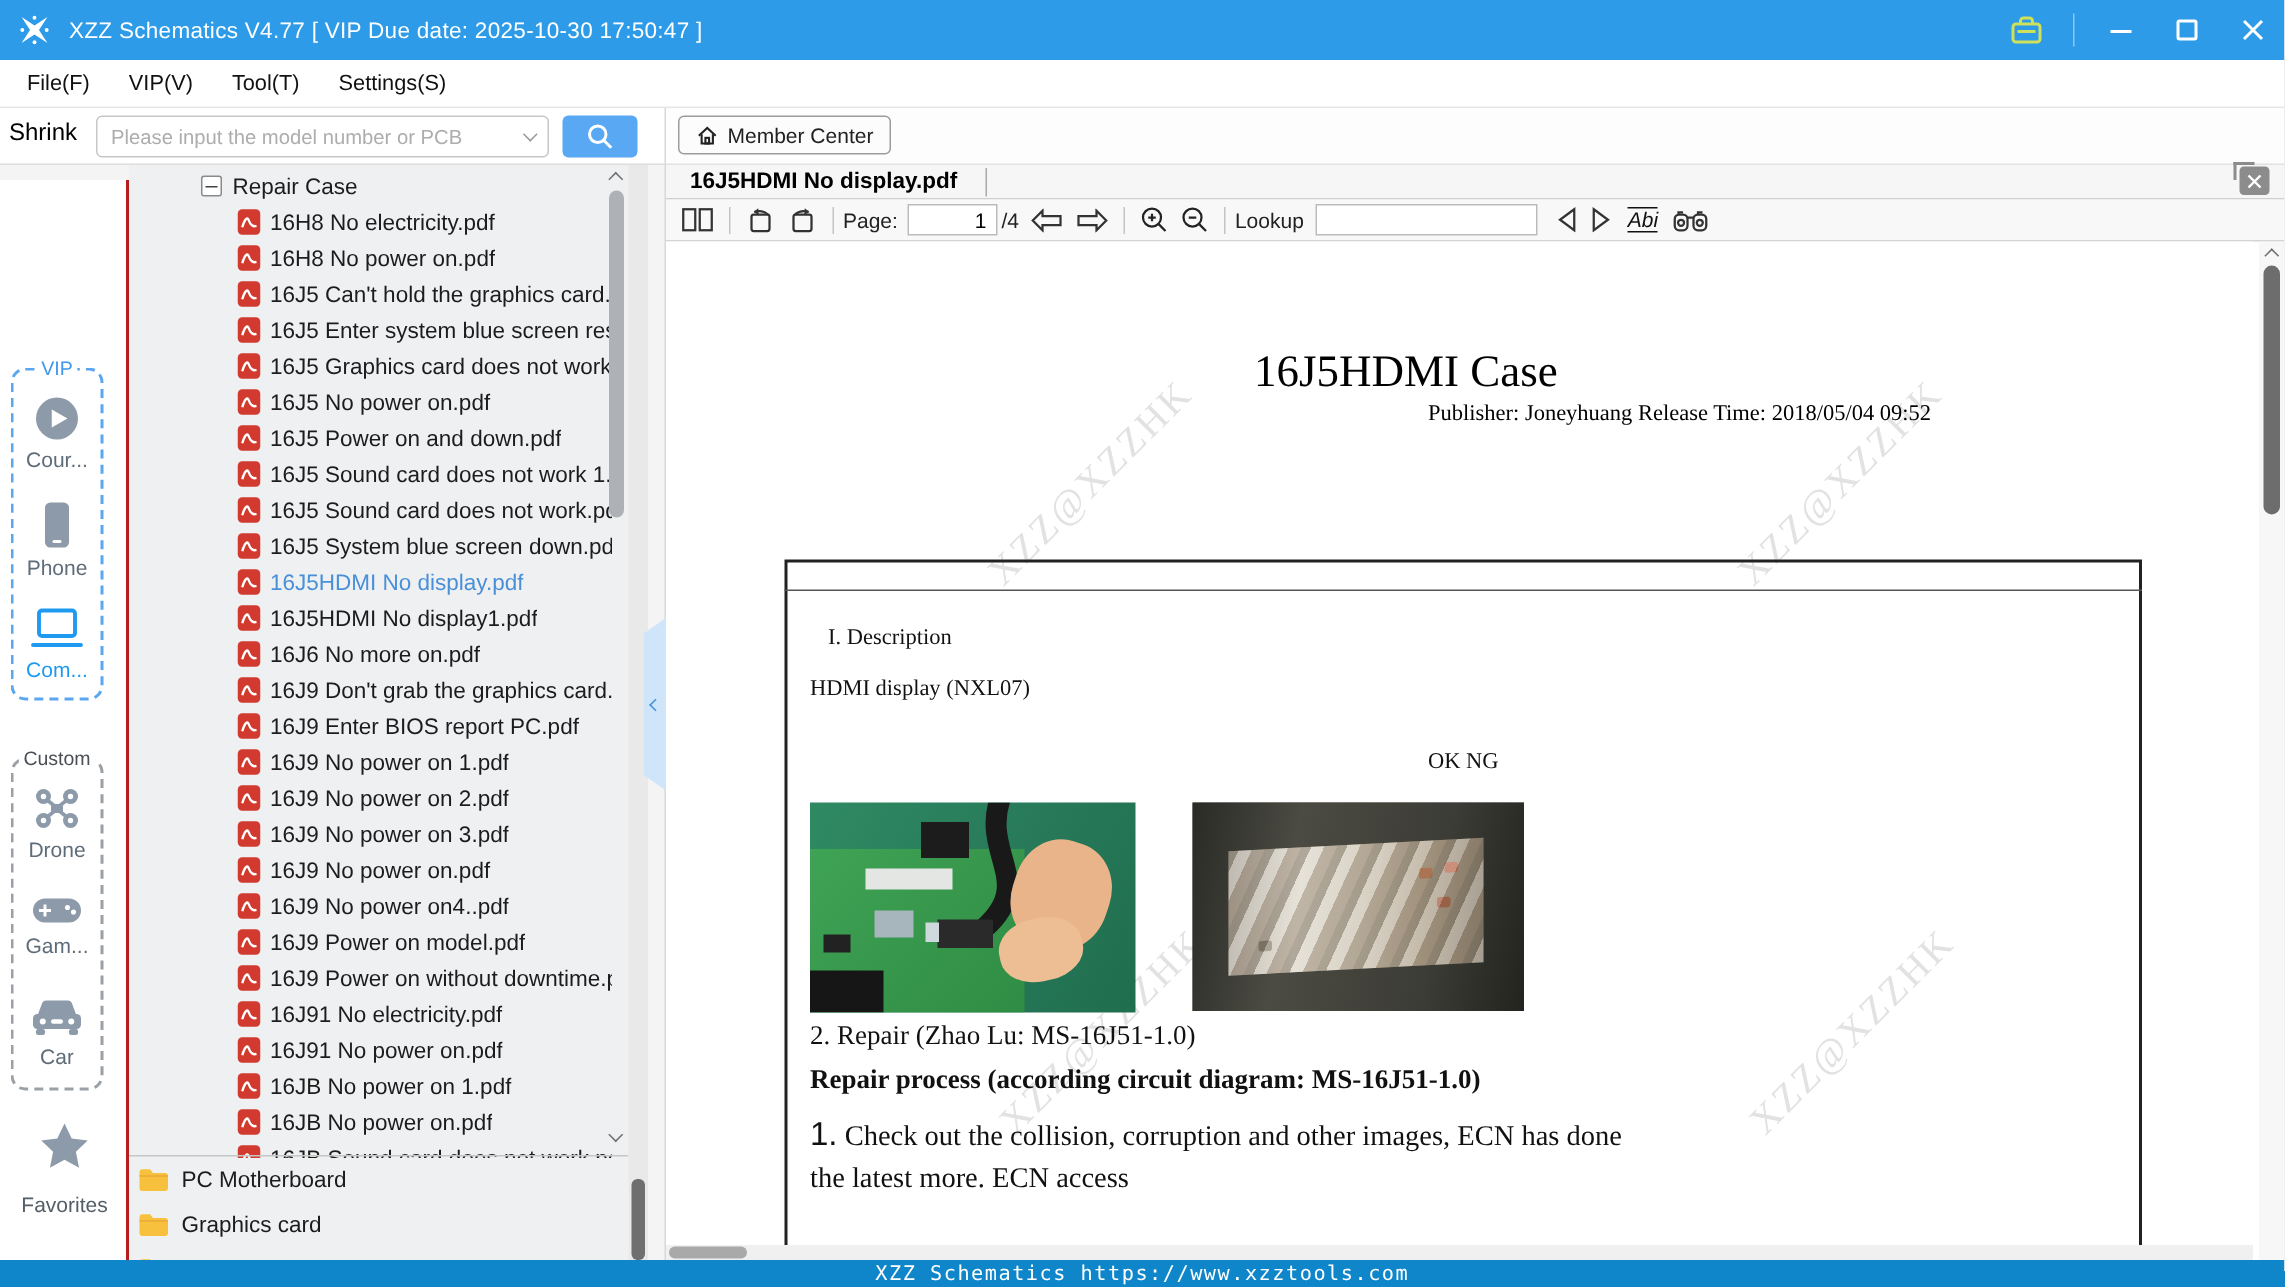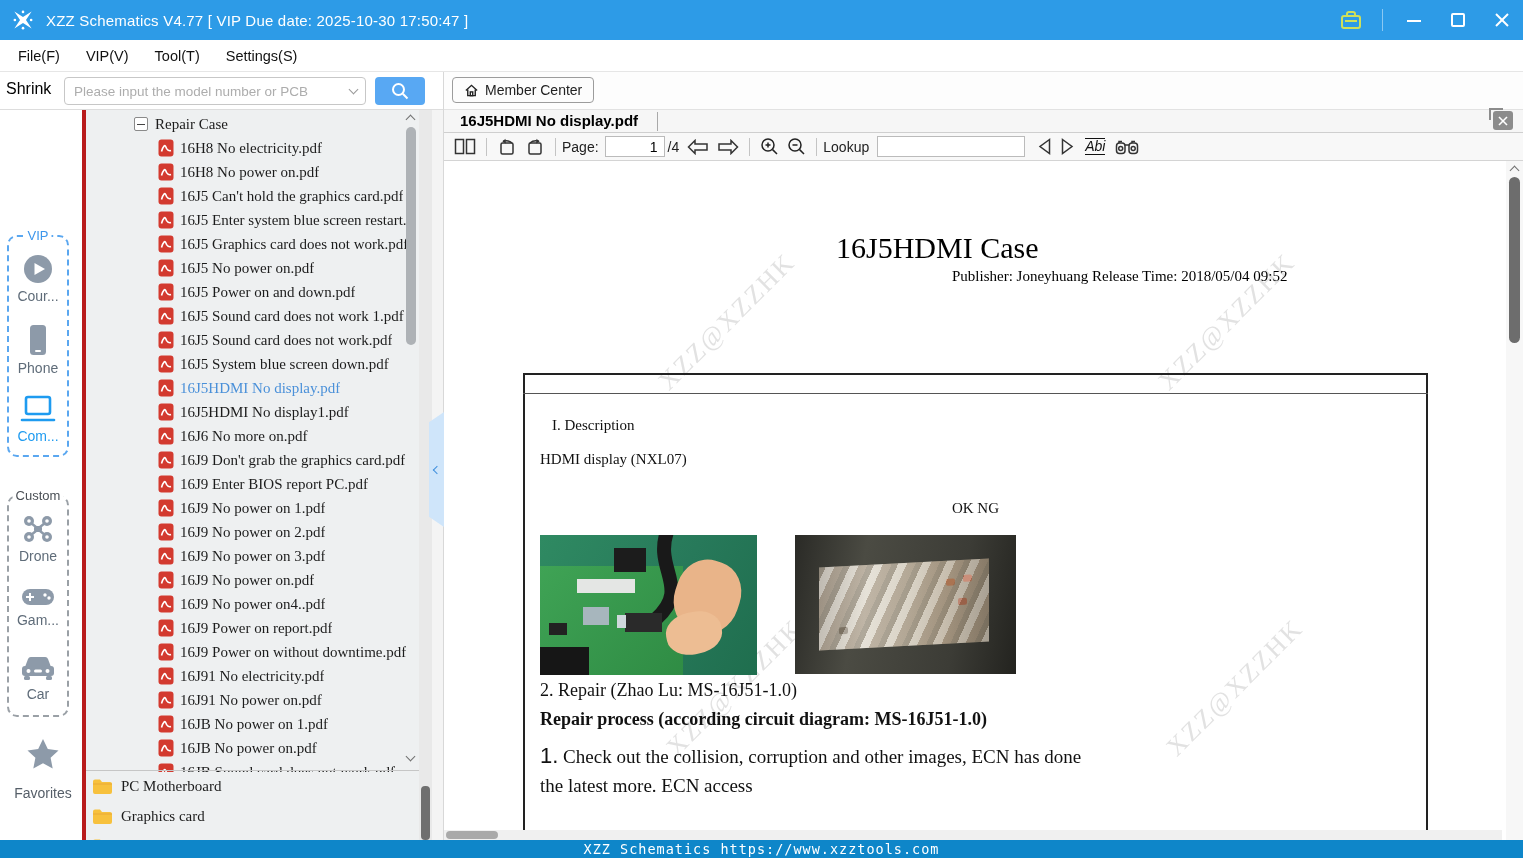--- a/index.html
+++ b/index.html
@@ -30,33 +30,33 @@
   .search-input::placeholder { color:#adadad; }
   .dd-chev { position:absolute; right:9px; top:9px; width:7px; height:7px; border-left:1.6px solid #9a9a9a; border-top:1.6px solid #9a9a9a; transform:rotate(225deg); }
   .search-btn { position:absolute; left:375px; top:5px; width:50px; height:28px; background:#58a8f3; border-radius:4px;
     display:flex; align-items:center; justify-content:center; }
   .v-divider { position:absolute; left:443px; top:72px; width:1px; height:768px; background:#d8d8d8; }
   
   .right-top { position:absolute; left:444px; top:72px; width:1079px; height:38px; background:#fdfdfd; border-bottom:1px solid #e2e2e2; }
   .member-btn { position:absolute; left:8px; top:5px; height:26px; padding:0 11px; background:#fcfcfc;
     border:1px solid #9c9c9c; border-radius:4px; display:flex; align-items:center; gap:6px; font-size:14px; color:#222; }
   
-  .sidebar { position:absolute; left:0; top:110px; width:86px; height:730px; background:#fff; border-right:4px solid #b91c1c;text-decoration:underline; }
+  .sidebar { position:absolute; left:0; top:120px; width:86px; height:730px; background:#fff; border-right:2px solid #b91c1c;text-decoration:underline; }
   .side-group { position:absolute; left:7px; width:62px; border:2px dashed #5aa7f0; border-radius:10px; }
   .side-group.vip { top:125px; height:222px; }
   .side-group.custom { top:385px; height:222px; border-color:#9aa0a6; }
   .group-label { position:absolute; top:-9px; left:50%; transform:translateX(-50%); background:#fff; padding:0 3px; font-size:13px; color:#3e97ec; white-space:nowrap; }
   .side-group.custom .group-label { color:#4a4f55; }
   .side-item { position:absolute; left:0; width:100%; display:flex; flex-direction:column; align-items:center; gap:3px; }
   .side-item .lbl { font-size:14px; color:#5f6c79; white-space:nowrap; overflow:hidden; max-width:70px; }
   .side-item.active .lbl { color:#1e9bf0; }
   .fav-item { position:absolute; left:0; top:628px; width:86px; display:flex; flex-direction:column; align-items:center; gap:15px; }
   .fav-item .lbl { font-size:14px; color:#555e68; }
   
-  .treepanel { position:absolute; left:86px; top:110px; width:346px; height:730px; background:#eef0f1; overflow:hidden;font-family:Liberation Serif, serif; }
+  .treepanel { position:absolute; left:86px; top:110px; width:346px; height:730px; background:#eef0f1; overflow:hidden; }
   .tree-rows { position:absolute; left:0; top:2px; width:322px; height:660px; overflow:hidden; }
   .tree-row { height:24px; display:flex; align-items:center; white-space:nowrap; overflow:hidden; font-size:15px; color:#1c1c1c; }
   .tree-row.root { padding-left:48px; gap:7px; }
   .tree-row.file { padding-left:72px; gap:6px; }
   .tree-row.file.selected .tree-label { color:#4a90d9; }
   .expander { width:14px; height:14px; border:1px solid #8a8a8a; background:#fff; border-radius:2px; position:relative; flex:0 0 auto; }
   .expander::after { content:""; position:absolute; left:2px; right:2px; top:5.5px; height:1.5px; background:#444; }
   .tree-label { overflow:hidden; white-space:nowrap; }
   .pdf-ic { flex:0 0 auto; }
   
@@ -456,21 +456,21 @@
             <path d="M3.5 12.5 C5.2 6.8 7 5.2 7.9 8 C8.8 10.9 10.8 12.3 13 11.6" stroke="#fff" stroke-width="1.6" fill="none"></path>
           </svg>
           <span class="tree-label">16J9 No power on4..pdf</span>
         </div>
 
         <div class="tree-row file">
           <svg class="pdf-ic" width="16" height="18" viewBox="0 0 16 18">
             <rect x="0.5" y="0.5" width="15" height="17" rx="3" fill="#d33a2f"></rect>
             <path d="M3.5 12.5 C5.2 6.8 7 5.2 7.9 8 C8.8 10.9 10.8 12.3 13 11.6" stroke="#fff" stroke-width="1.6" fill="none"></path>
           </svg>
-          <span class="tree-label">16J9 Power on report.pdf</span>
+          <span class="tree-label">16J9 Power on model.pdf</span>
         </div>
 
         <div class="tree-row file">
           <svg class="pdf-ic" width="16" height="18" viewBox="0 0 16 18">
             <rect x="0.5" y="0.5" width="15" height="17" rx="3" fill="#d33a2f"></rect>
             <path d="M3.5 12.5 C5.2 6.8 7 5.2 7.9 8 C8.8 10.9 10.8 12.3 13 11.6" stroke="#fff" stroke-width="1.6" fill="none"></path>
           </svg>
           <span class="tree-label">16J9 Power on without downtime.pdf</span>
         </div>
 

